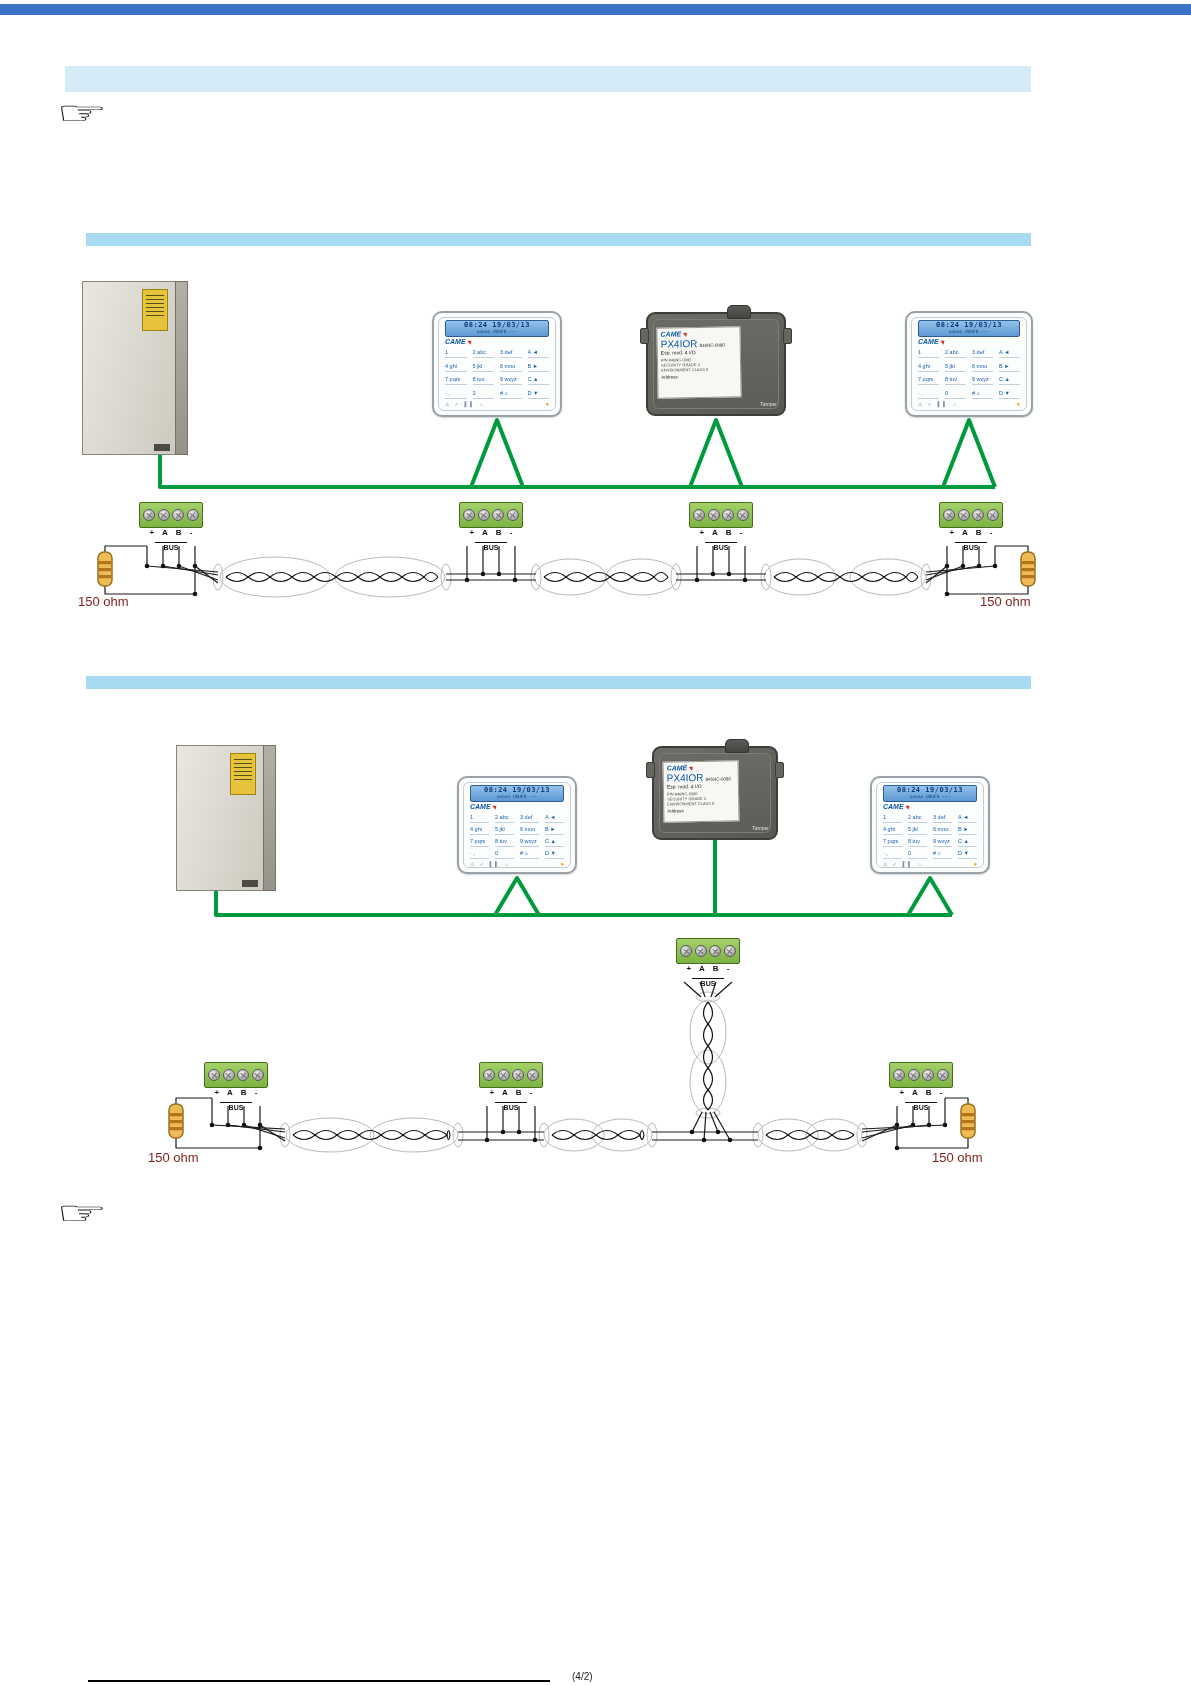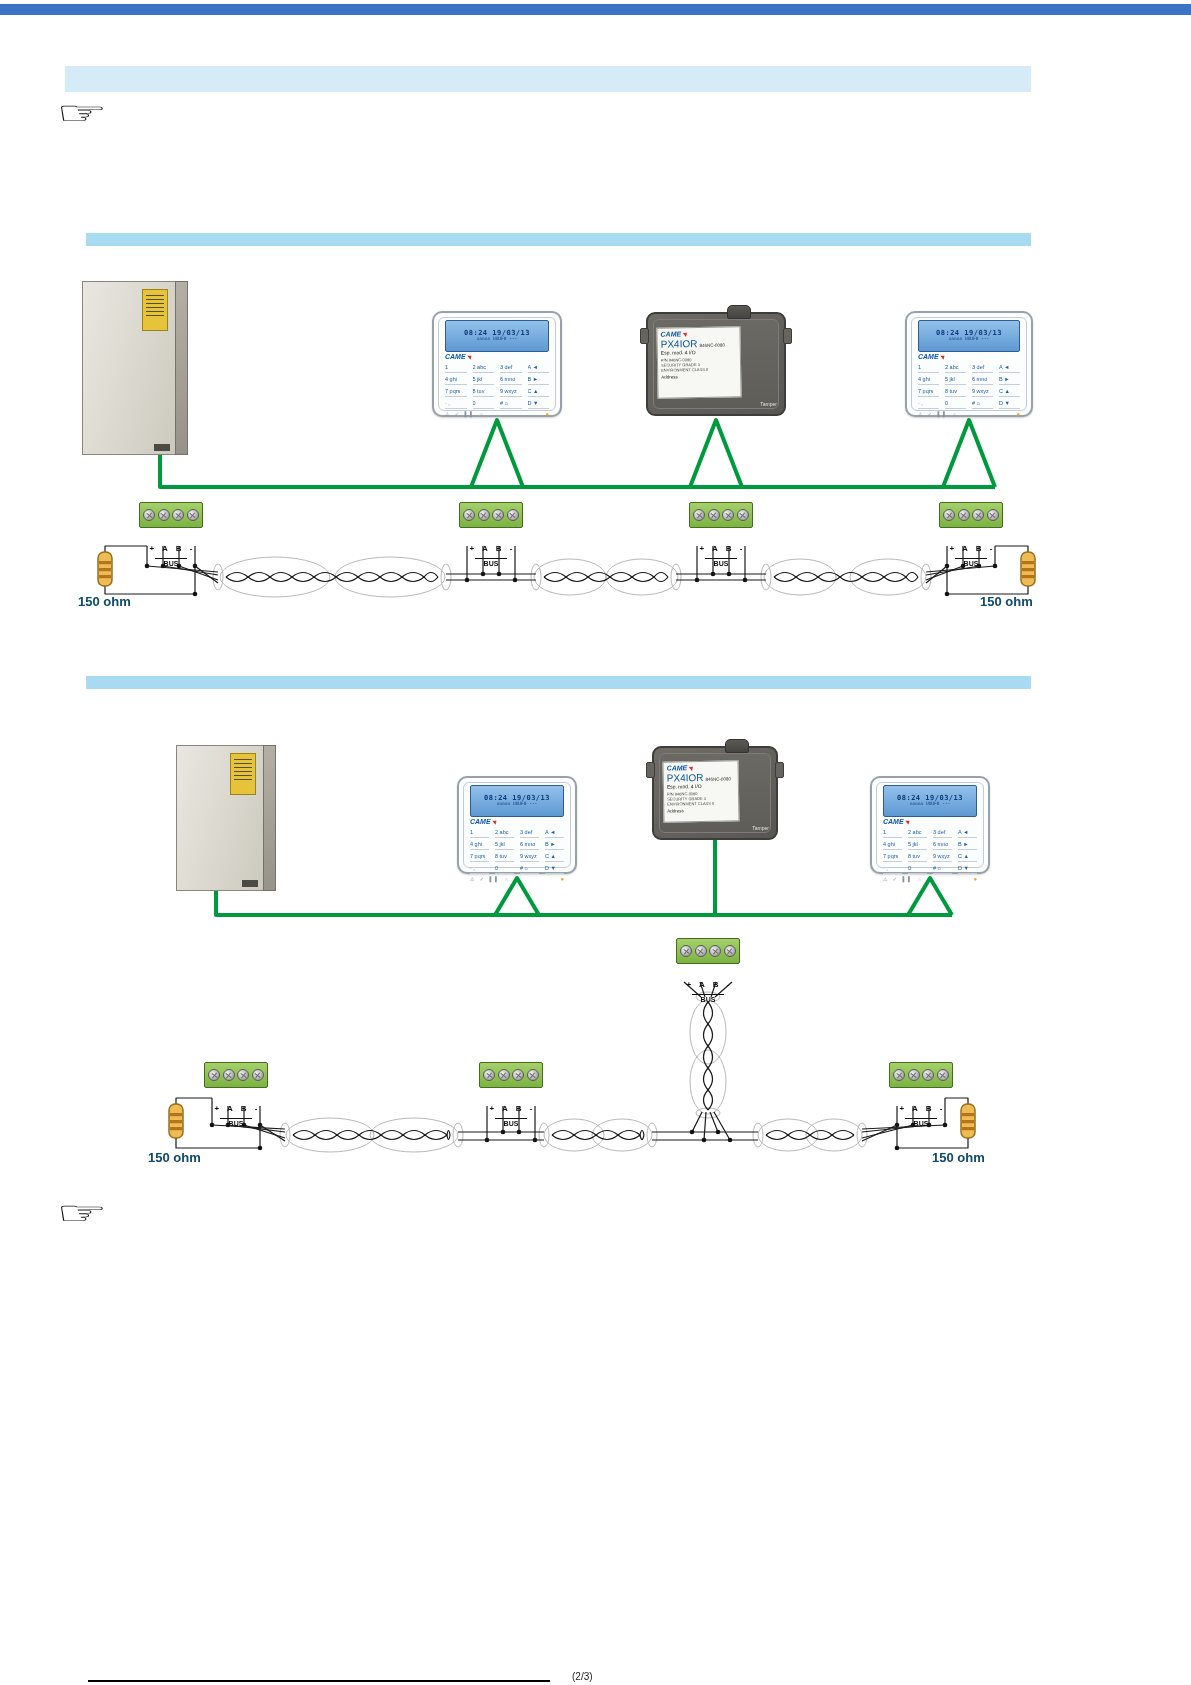--- a/index.html
+++ b/index.html
@@ -26,21 +26,21 @@
   .panel-side{width:13px;background:linear-gradient(180deg,#b3afa4,#97938a);border:1px solid #767268}
   .panel-sticker{position:absolute;top:7px;right:7px;width:26px;height:42px;background:#e7c33c;border:1px solid #9c8410}
   .panel-sticker::before{content:"";position:absolute;left:3px;right:3px;top:5px;height:24px;
                background:repeating-linear-gradient(#55511e 0 1px,transparent 1px 4px)}
   .panel-lock{position:absolute;right:5px;bottom:3px;width:16px;height:7px;background:#4c4a44}
 
   
   .keypad{position:absolute;background:#fcfdfd;border:2px solid #98a0a8;border-radius:10px;padding:4px;
           box-shadow:0 1px 2px rgba(0,0,0,.18)}
   .kp-inner{height:100%;border:1px solid #c5cbd2;border-radius:6px;padding:2px 6px 3px;display:flex;flex-direction:column}
-  .kp-lcd{flex:none;height:32px;background:linear-gradient(#93c2ea,#5e98d3);border:1px solid #2f5d91;border-radius:2px;
+  .kp-lcd{flex:none;height:17px;background:linear-gradient(#93c2ea,#5e98d3);border:1px solid #2f5d91;border-radius:2px;
           color:#0c3b7e;font-family:"DejaVu Sans Mono",monospace;display:flex;flex-direction:column;
           align-items:center;justify-content:center;line-height:1.05}
   .kp-time{font-size:7px;font-weight:bold;letter-spacing:.5px}
   .kp-status{font-size:4.5px}
   .kp-brand{display:flex;align-items:baseline;gap:1px;color:#0d57a6;font-weight:bold;font-style:italic;
             font-size:7px;line-height:8px;margin-top:1px}
   .kp-mark{color:#d0342c;font-size:5px}
   .kp-keys{flex:1;display:grid;grid-template-columns:repeat(4,1fr);column-gap:6px;row-gap:2px;margin-top:2px;
            align-content:space-between}
   .kp-key{font-size:5.5px;color:#1b5fae;border-bottom:1px solid #c3cfdd;line-height:9px;white-space:nowrap;overflow:hidden}
@@ -73,25 +73,25 @@
   
   .tb{position:absolute;width:72px;text-align:center;line-height:1}
   .tb-board{width:64px;height:26px;margin:0 auto;background:linear-gradient(#a5d06a,#7cb342);
             border:1.5px solid #456d1d;border-radius:2px;display:flex;align-items:center;
             justify-content:space-around;padding:0 2px}
   .screw{width:12px;height:12px;border-radius:50%;border:1px solid #5a5a5a;position:relative;
          background:radial-gradient(circle at 35% 32%,#f0f0f0,#a8a8a8 70%,#8a8a8a)}
   .screw::before,.screw::after{content:"";position:absolute;left:1.5px;right:1.5px;top:4.5px;height:1px;background:#686868}
   .screw::before{transform:rotate(38deg)}
   .screw::after{transform:rotate(-52deg)}
-  .tb-pins{font-size:8px;font-weight:bold;color:#111;word-spacing:6px;margin-top:17px}
+  .tb-pins{font-size:8px;font-weight:bold;color:#111;word-spacing:6px;margin-top:1px}
   .tb-bus{display:inline-block;font-size:7px;font-weight:bold;color:#111;border-top:1px solid #111;padding:1px 9px 0}
 
   
-  .ohm{position:absolute;font-size:13px;font-weight:bold;color:#0c4a6e}
+  .ohm{position:absolute;font-size:13px;font-weight:normal;color:#7f1d1d}
 
   
   .footer-line{position:absolute;left:88px;top:1680px;width:462px;height:2px;background:#000}
   .footer-text{position:absolute;left:572px;top:1671px;font-size:10px;color:#222}
 </style>
 </head>
 <body>
 
 <div class="page">
 
@@ -562,14 +562,14 @@
     <div class="tb-pins">+ A B -</div>
     <div><span class="tb-bus">BUS</span></div>
   </div>
 
   <div class="ohm" style="left:148px;top:1150px">150 ohm</div>
   <div class="ohm" style="left:932px;top:1150px">150 ohm</div>
 
   <div class="hand" style="top:1196px">☞</div>
 
   <div class="footer-line"></div>
-  <div class="footer-text">(2/3)</div>
+  <div class="footer-text">(4/2)</div>
 </div>
 
 </body></html>

